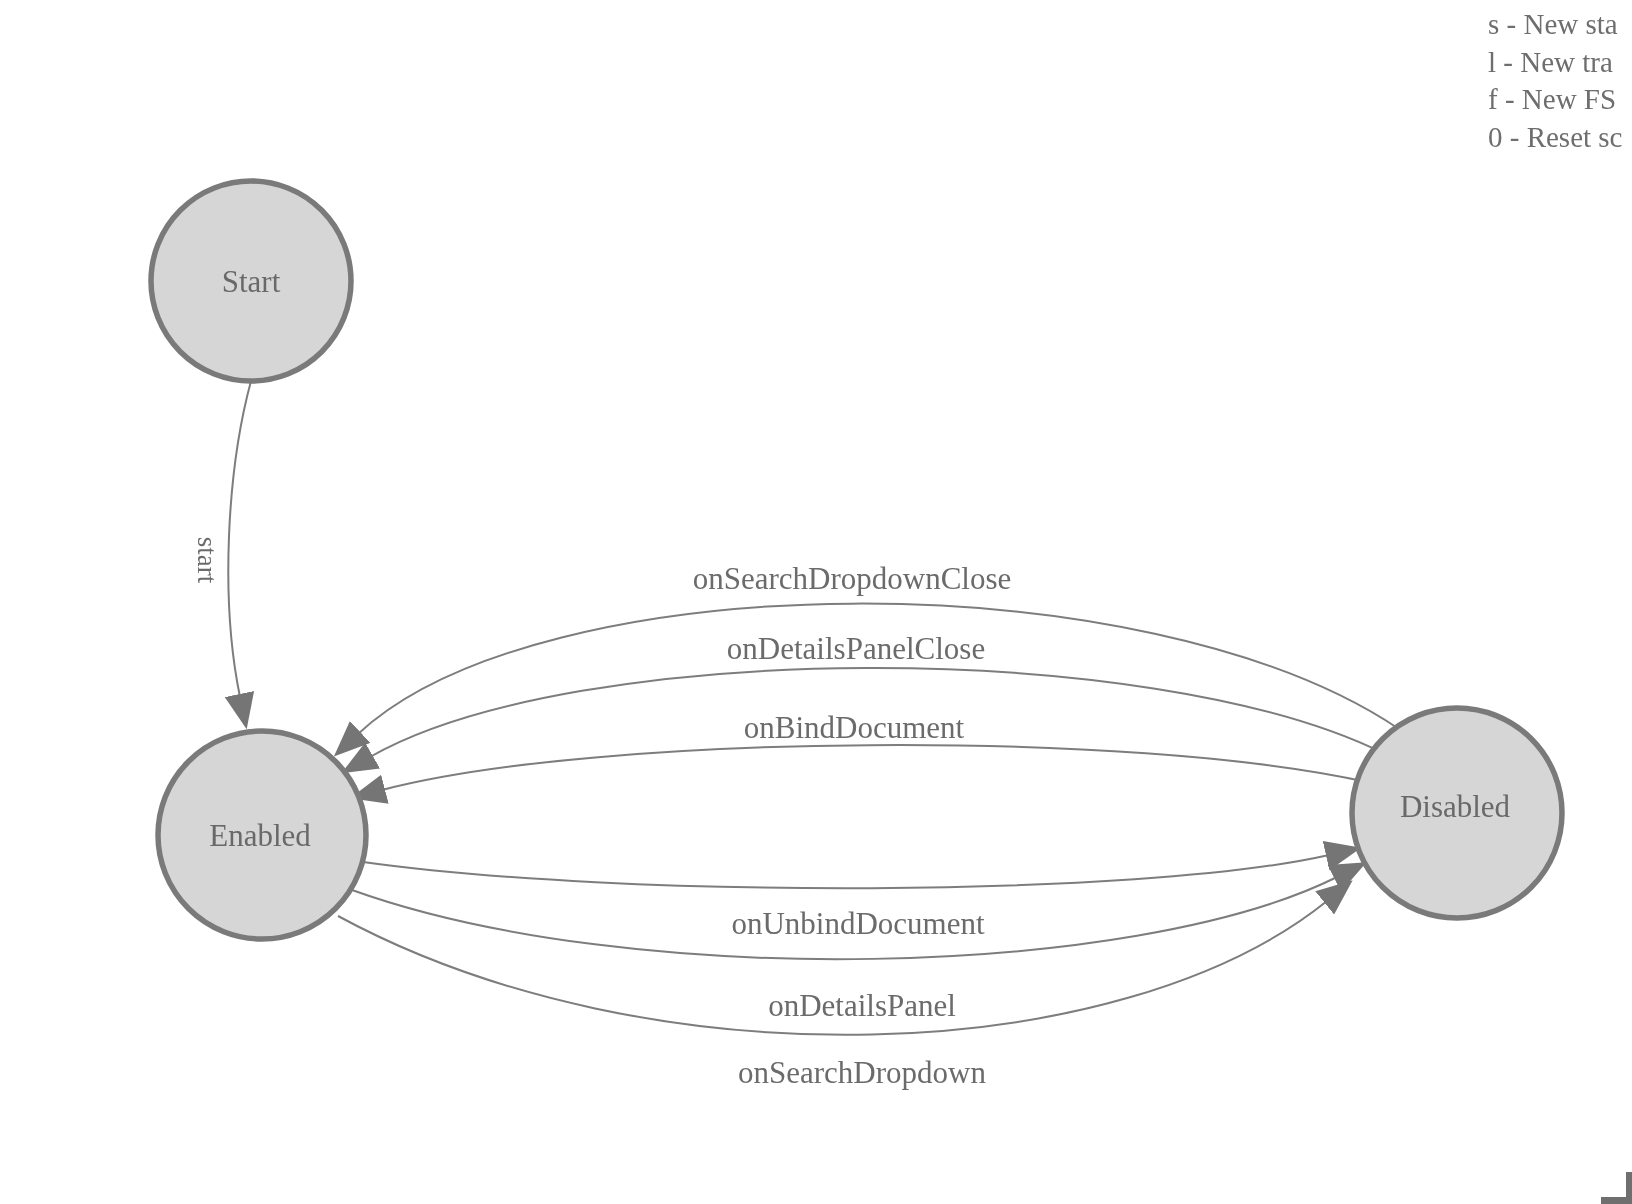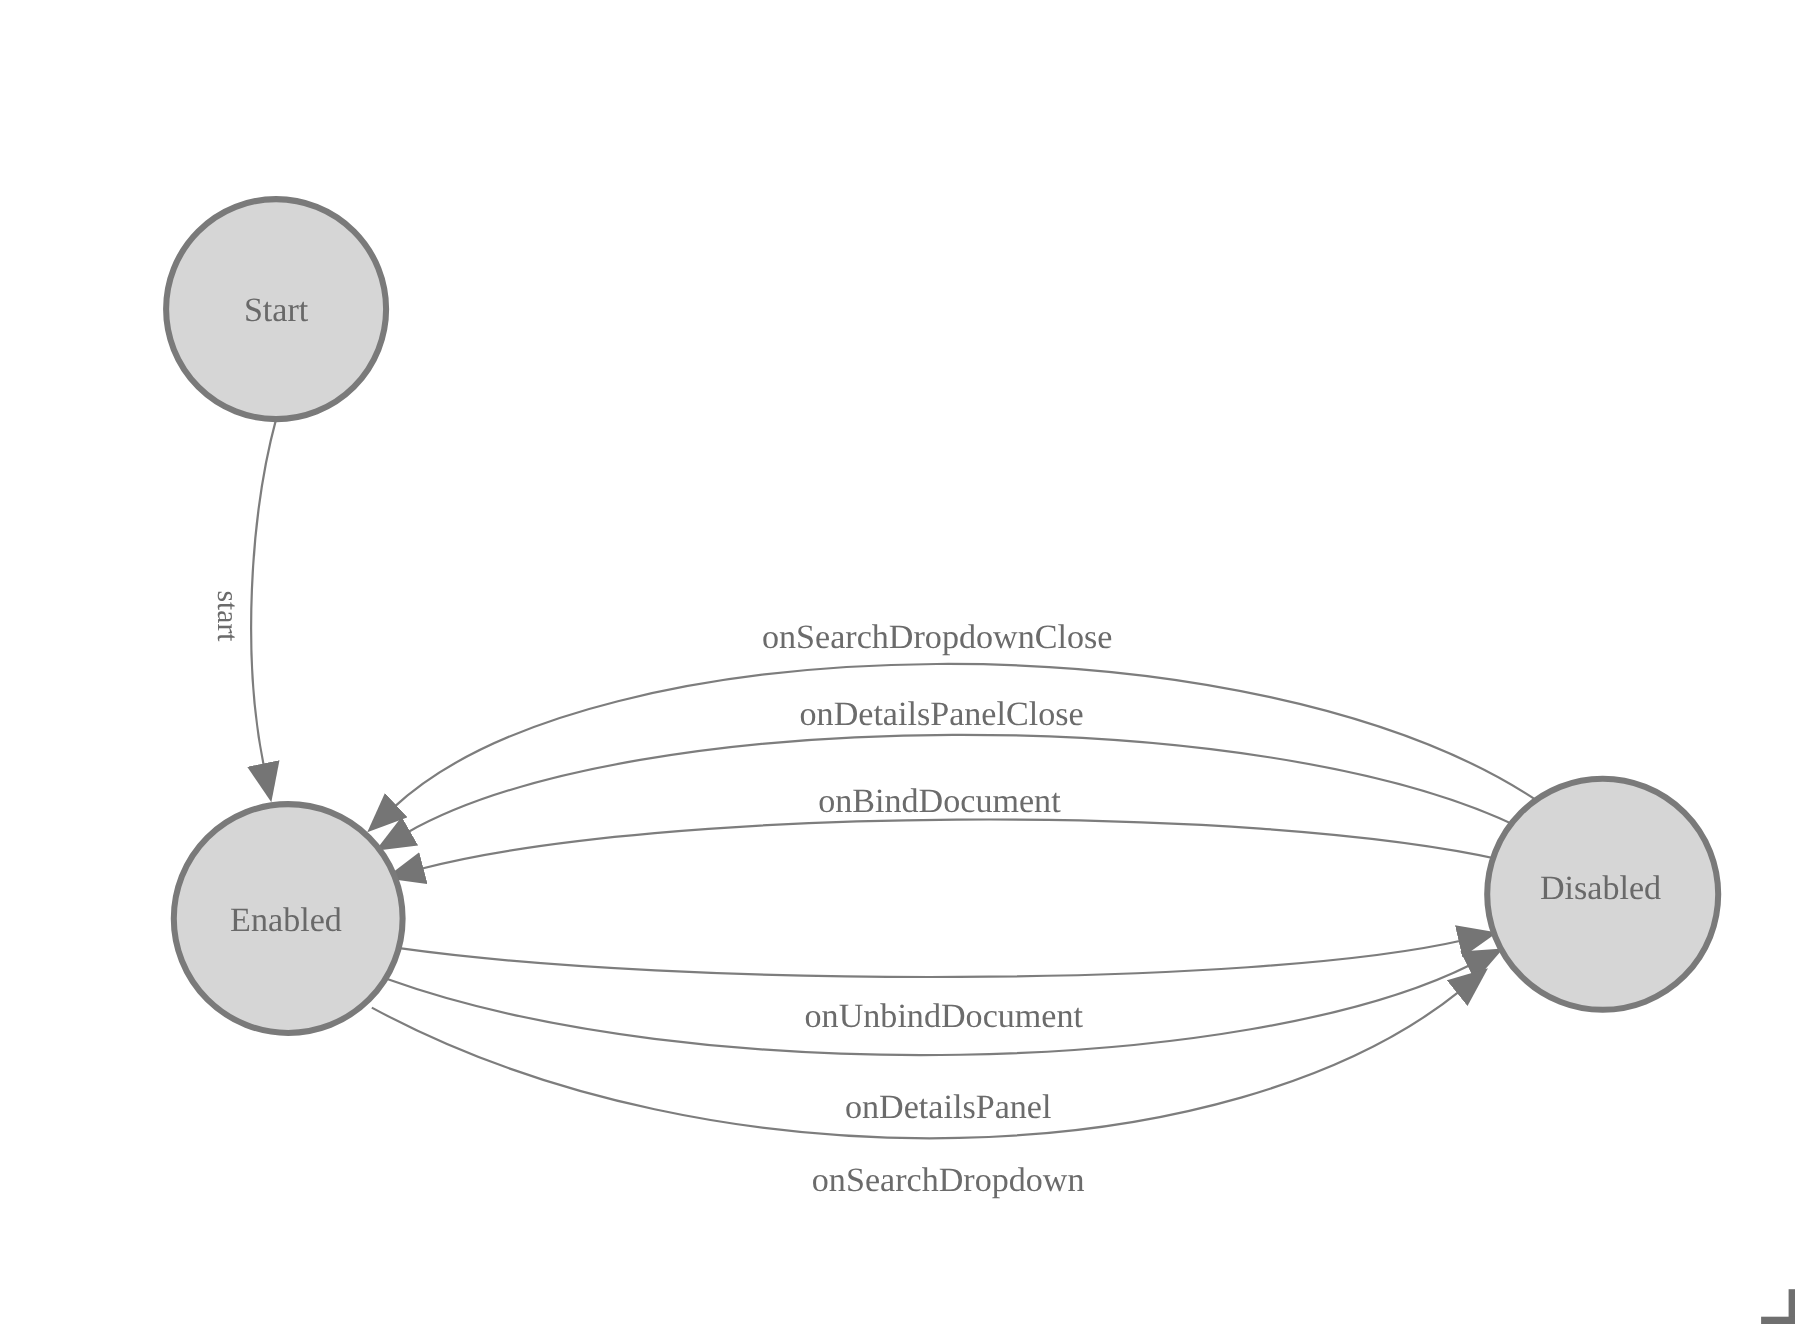--- a/index.html
+++ b/index.html
@@ -60,14 +60,20 @@
     <text x="856" y="659" class="edge-label">onDetailsPanelClose</text>
     <text x="854" y="738" class="edge-label">onBindDocument</text>
     <text x="858" y="934" class="edge-label">onUnbindDocument</text>
     <text x="862" y="1016" class="edge-label">onDetailsPanel</text>
     <text x="862" y="1083" class="edge-label">onSearchDropdown</text>
 
     <rect x="1626" y="1172" width="6" height="32" fill="#6f6f6f"></rect>
     <rect x="1601" y="1197" width="31" height="7" fill="#6f6f6f"></rect>
   </svg>
 
+  <div class="legend">
+    <div>s - New sta</div>
+    <div>l - New tra</div>
+    <div>f - New FS</div>
+    <div>0 - Reset sc</div>
+  </div>
 
 </div>
 
 </body></html>

